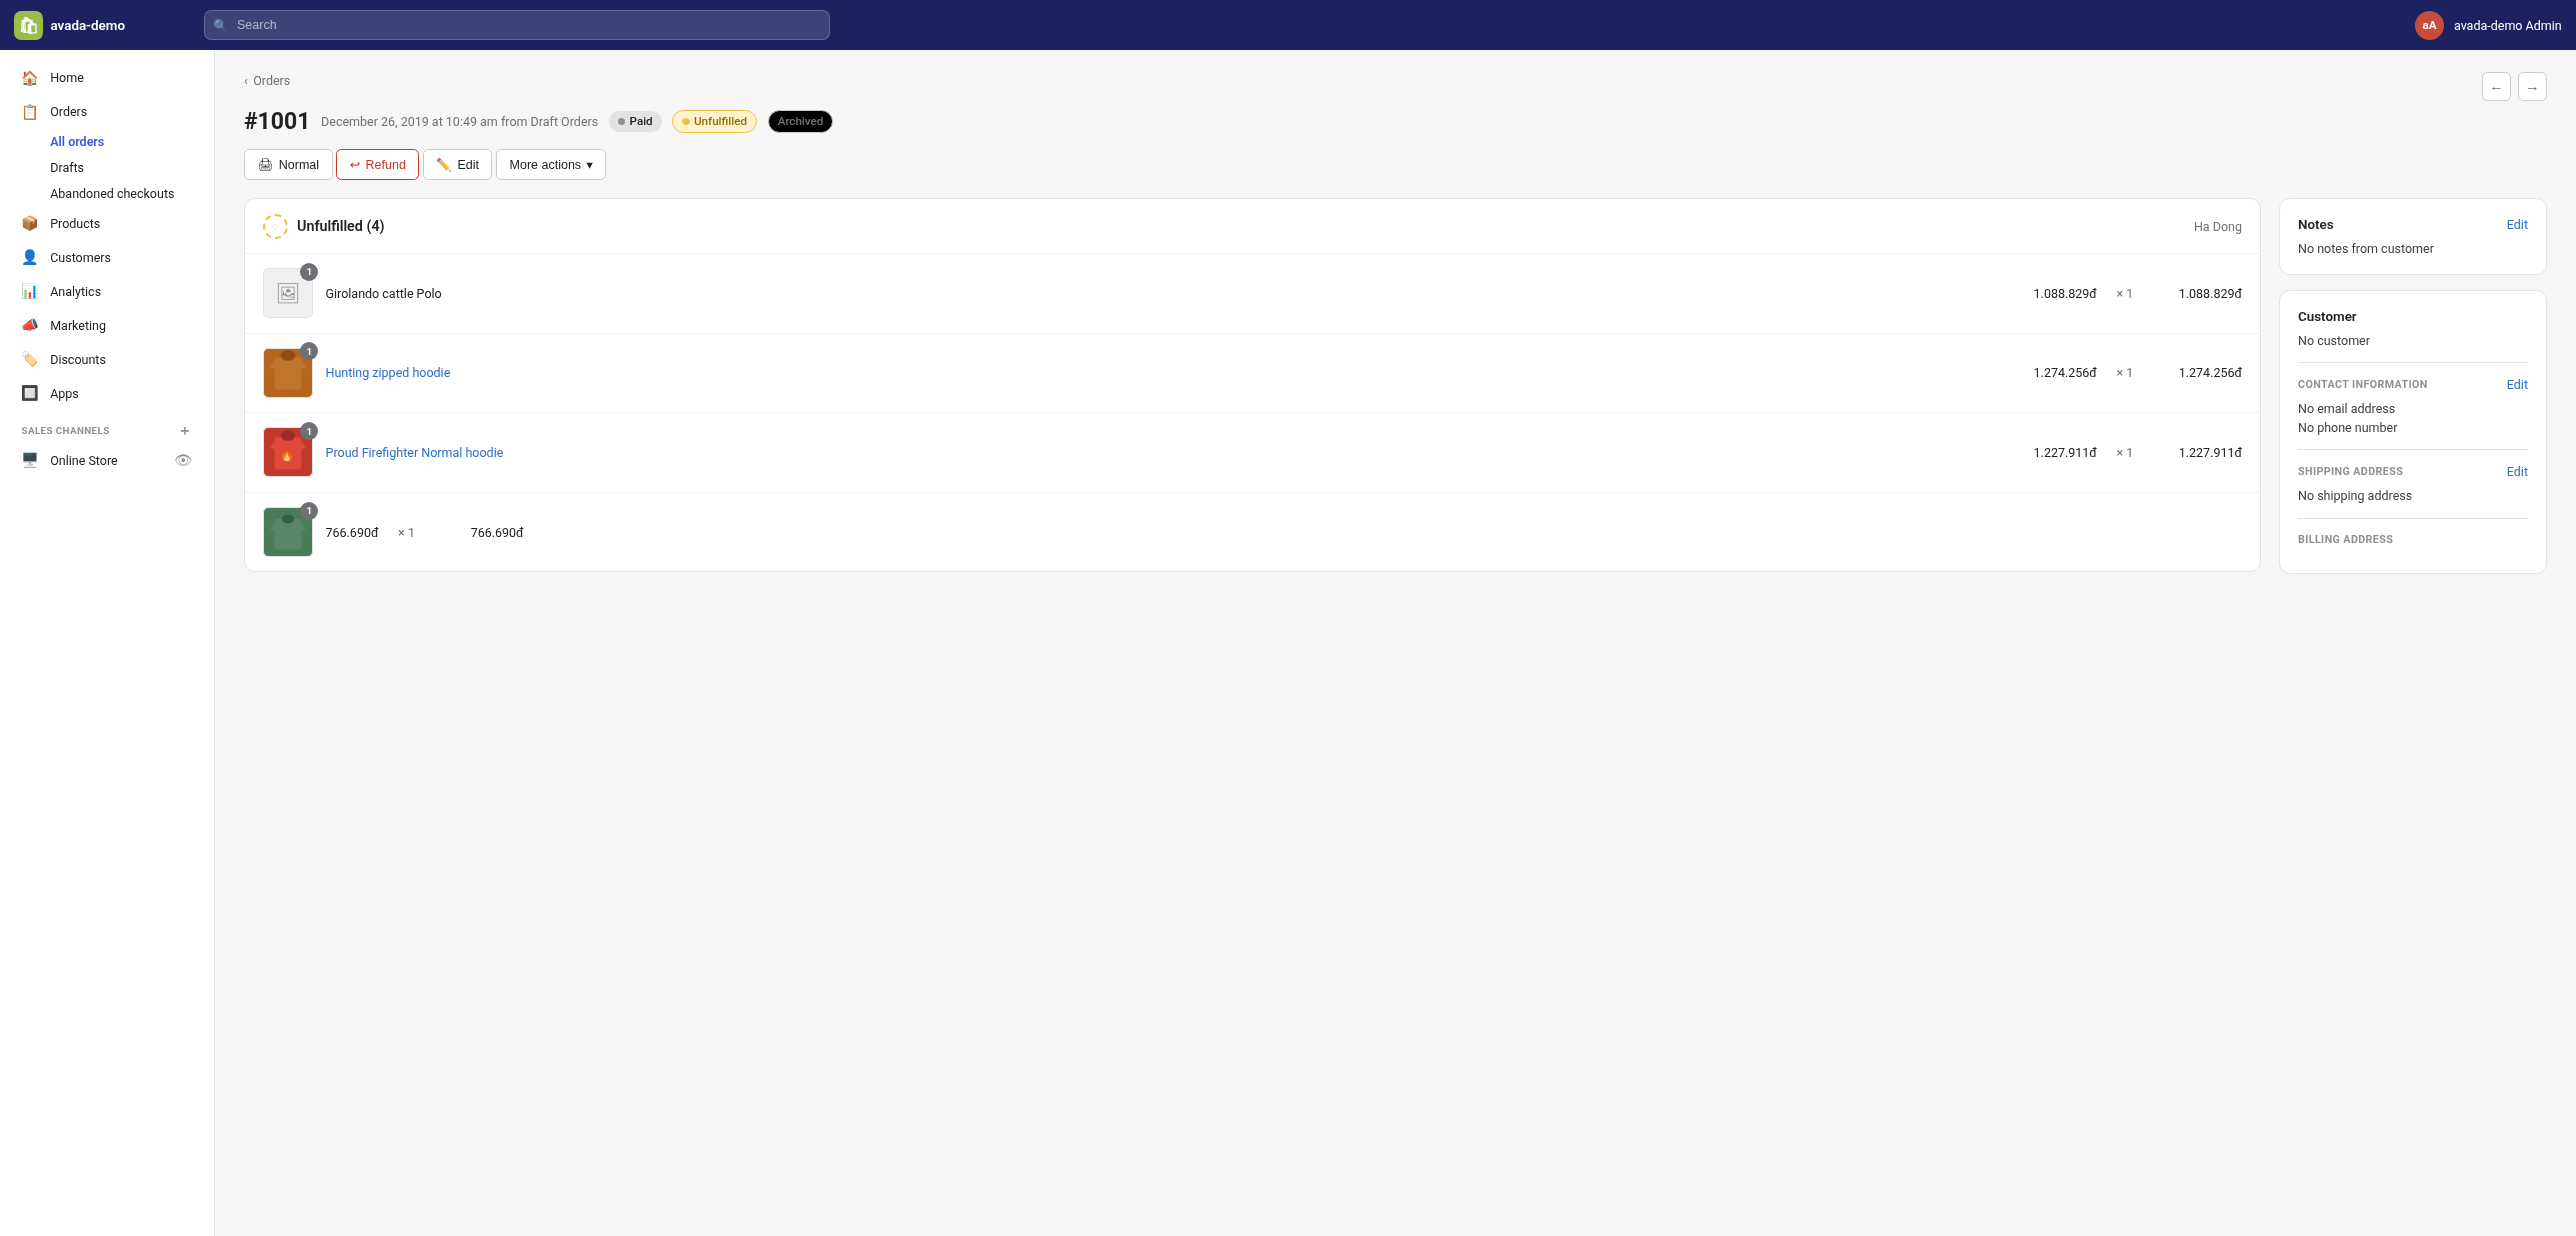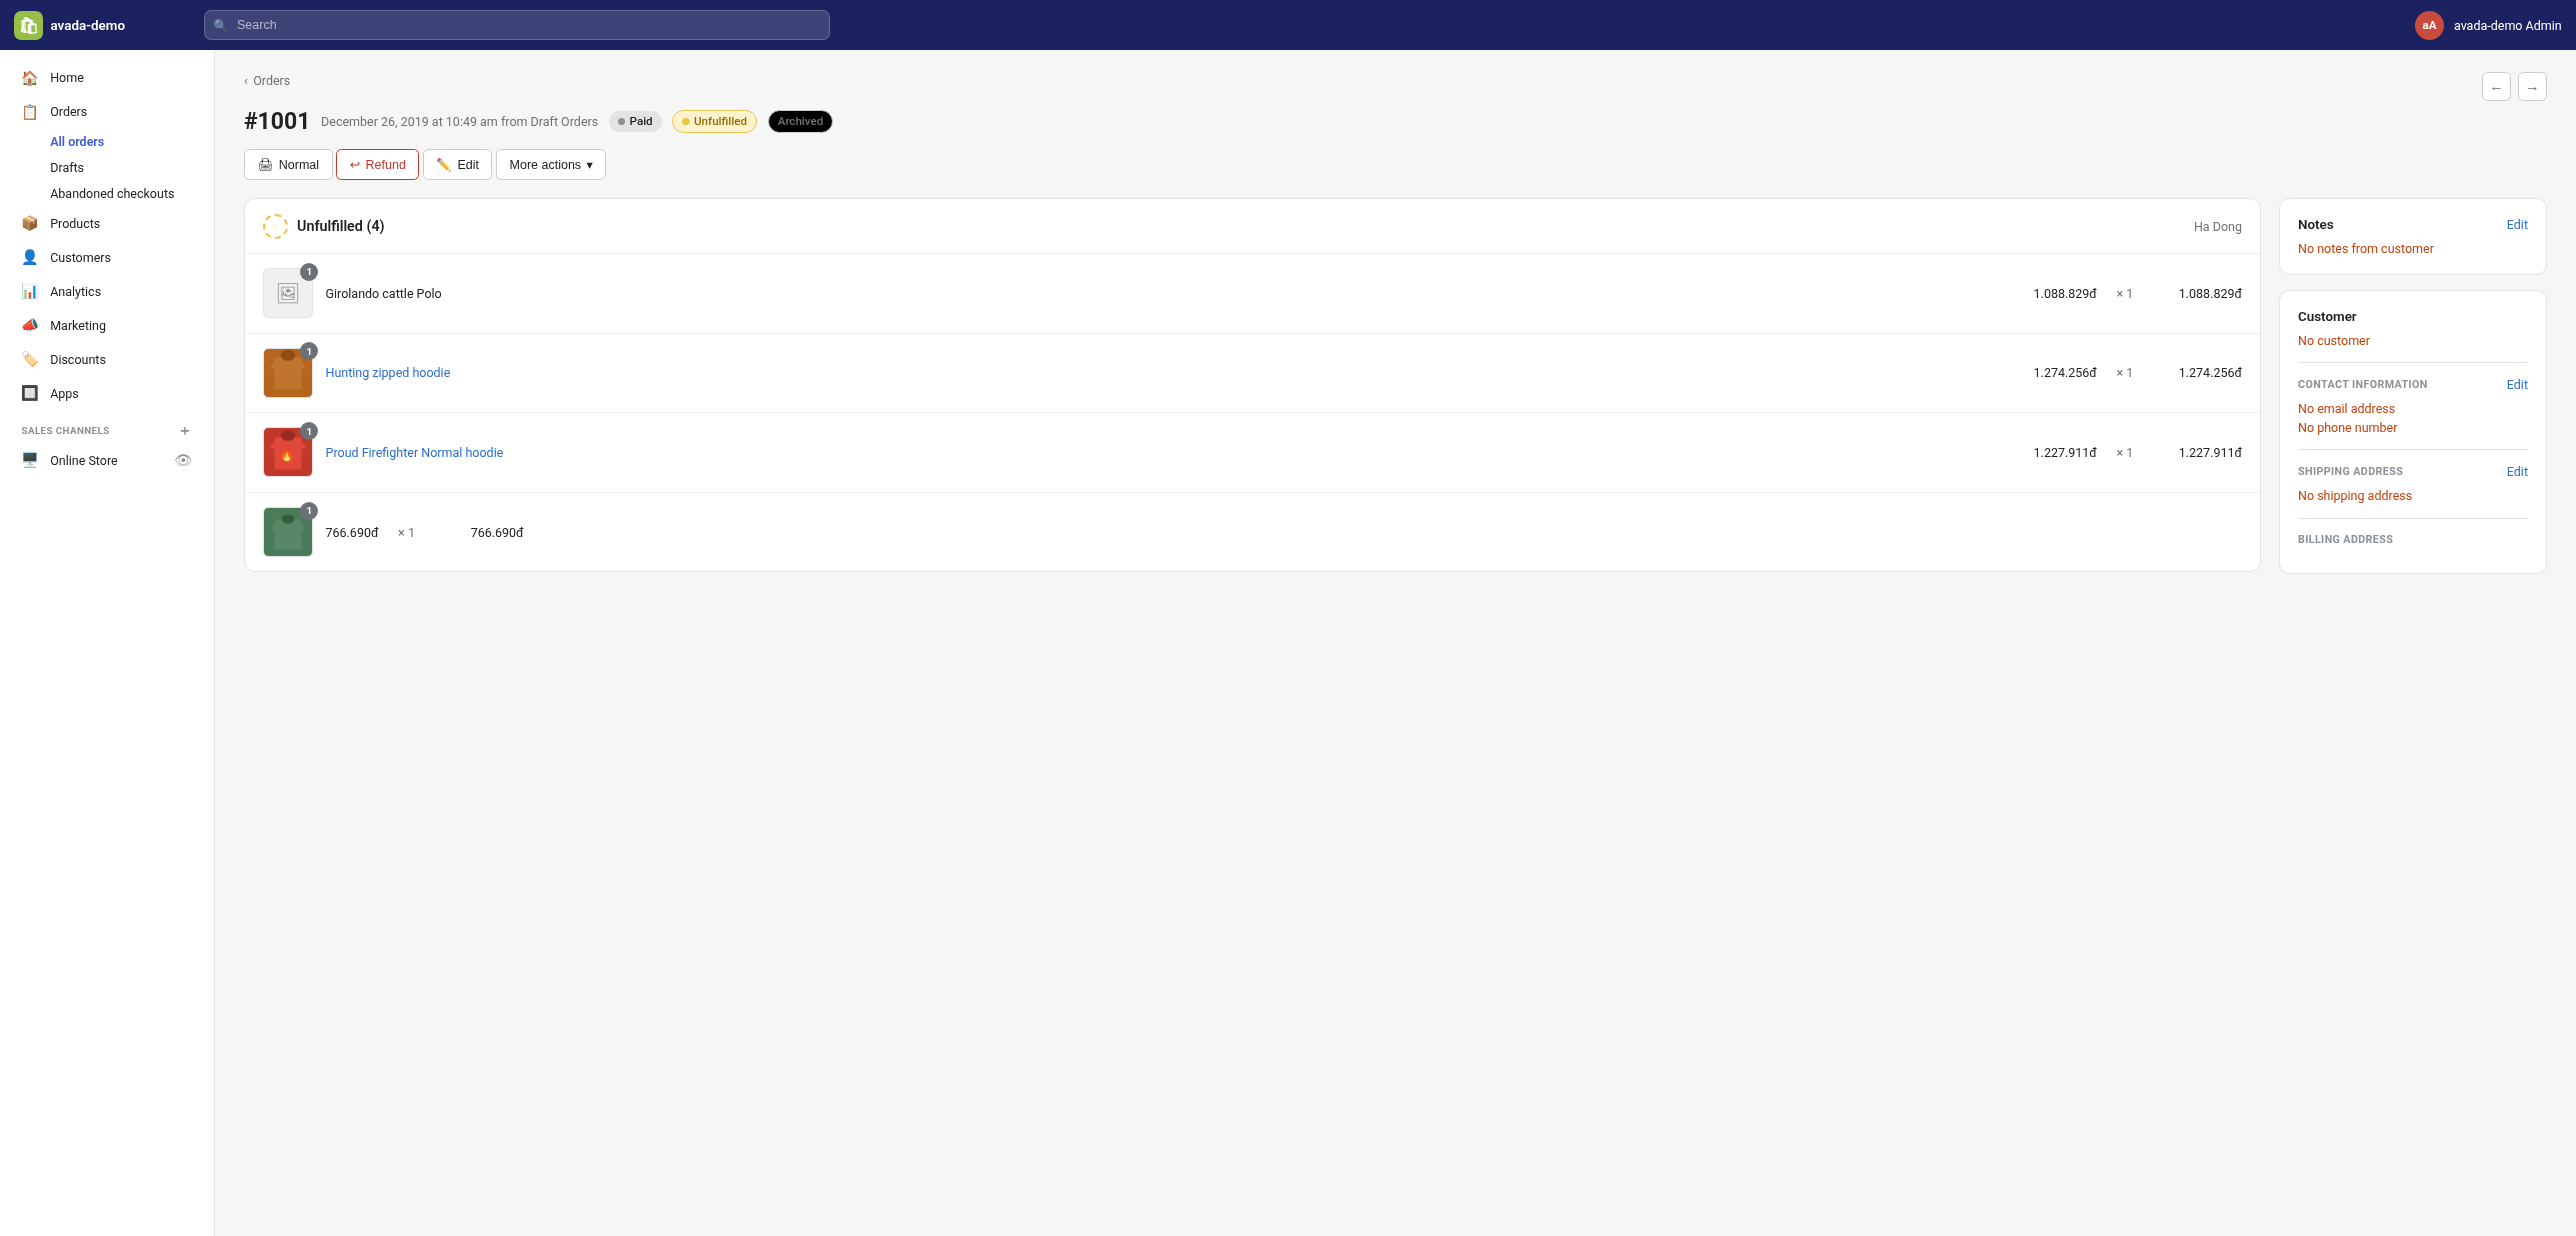--- a/index.html
+++ b/index.html
@@ -195,21 +195,21 @@
     .side-card {
       background: #fff; border: 0.9px solid #e1e3e5; border-radius: 10.7px;
       margin-bottom: 14.3px; padding: 18px;
     }
     .side-card-header {
       display: flex; align-items: center; justify-content: space-between;
       margin-bottom: 9px;
     }
     .side-card-title { font-size: 13.4px; font-weight: 600; }
     .edit-link { color: #2c6ecb; cursor: pointer; font-size: 12.5px; }
-    .muted { color: #c2410c; font-size: 12.5px; }
+    .muted { color: #404040; font-size: 12.5px; }
     .side-section-label {
       font-size: 10.7px; font-weight: 700; color: #8c9196; letter-spacing: 0.4px;
       text-transform: uppercase; margin: 14.3px 0 7.2px;
     }
     .side-section-label:first-child { margin-top: 0; }
     .divider { border: none; border-top: 0.9px solid #e1e3e5; margin: 14.3px 0; }
   </style>
 </head>
 <body>
 

